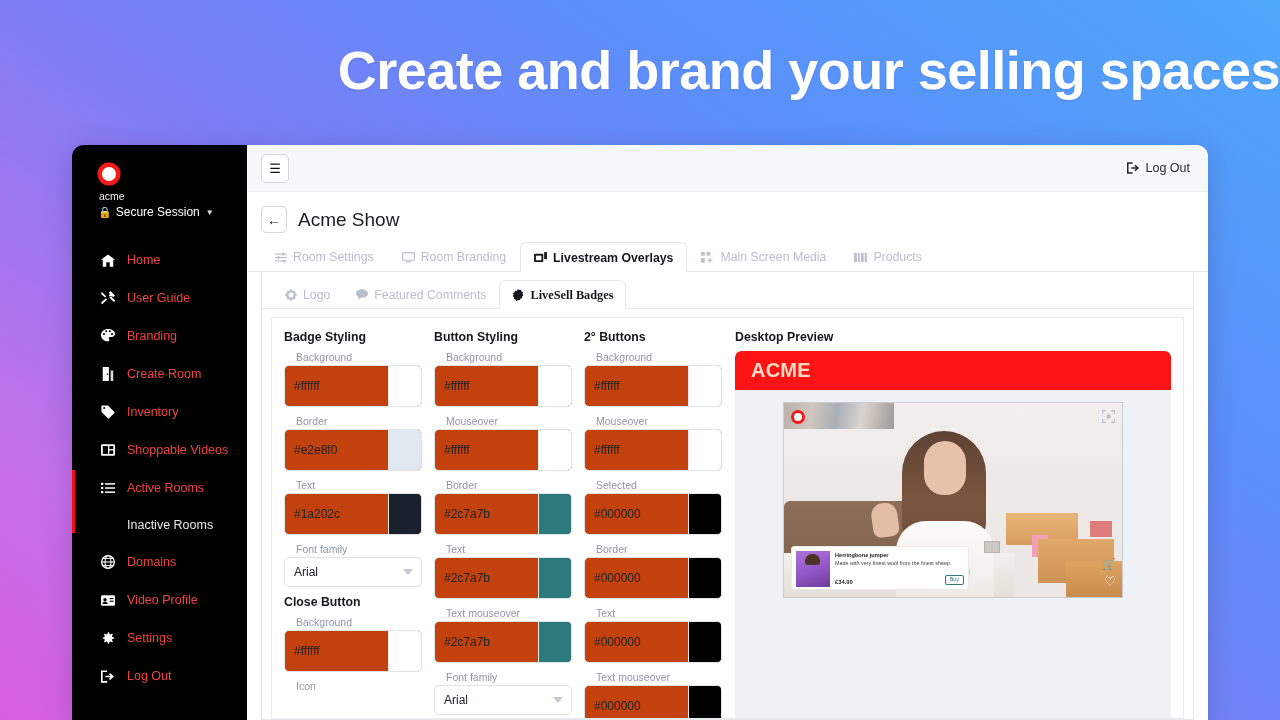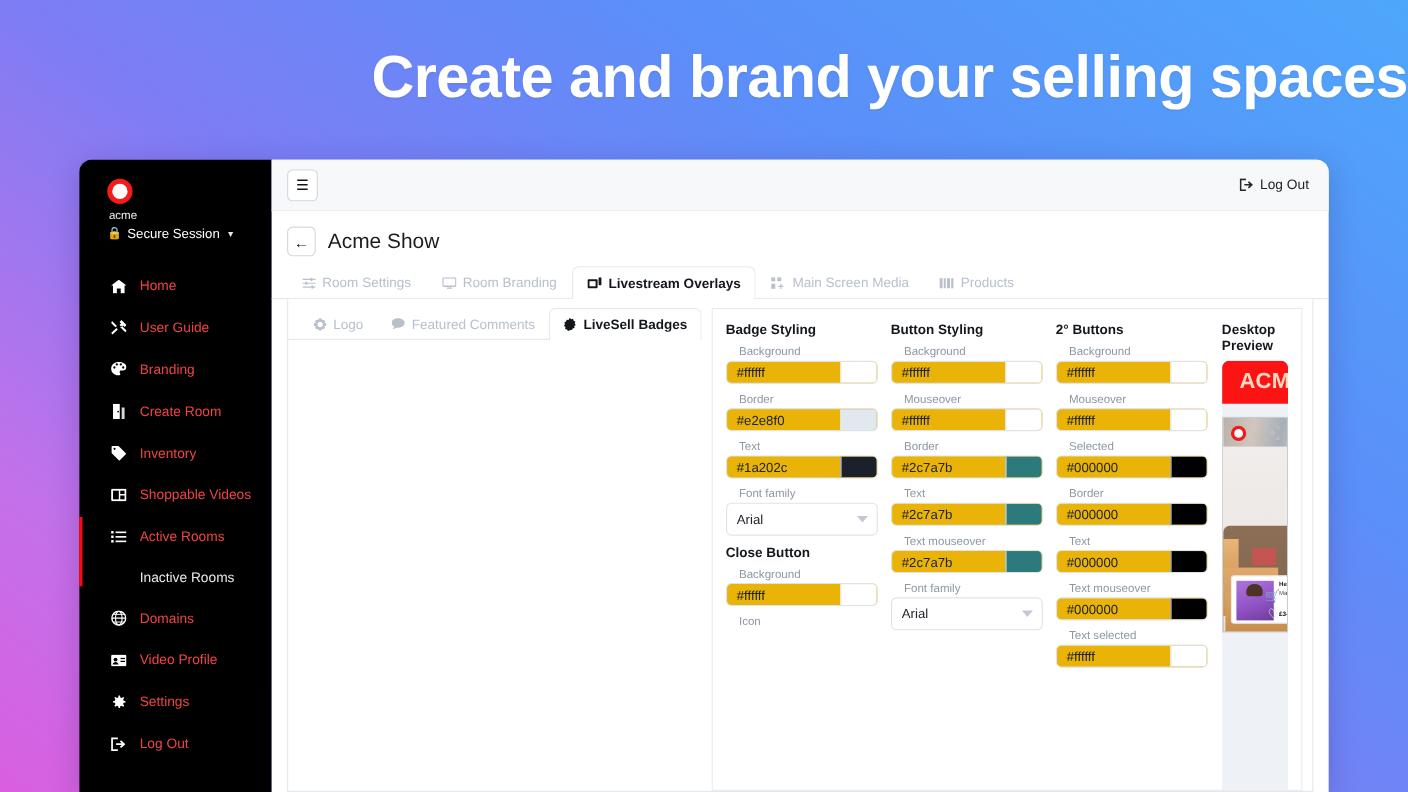--- a/index.html
+++ b/index.html
@@ -180,21 +180,21 @@
     height: 30px;
   }
   .tab .t-ico { font-size: 12px; display: inline-flex; }
 
   
   .content-card {
     margin: 0 14px 0 14px;
     border: 1px solid #e4e7eb;
     border-top: none;
     flex: 1;
-    display: flex; flex-direction: row;
+    display: flex; flex-direction: column;
     min-height: 0;
     background: #fff;
   }
   .tabs-inner {
     display: flex; align-items: flex-end;
     padding: 9px 0 0 10px;
     height: 37px;
     border-bottom: 1px solid #e4e7eb;
   }
   .tab2 {
@@ -207,20 +207,21 @@
     border-bottom: none;
     border-radius: 6px 6px 0 0;
     white-space: nowrap;
   }
   .tab2.active {
     color: #13171c; font-weight: bold;
     background: #ffffff;
     border-color: #e4e7eb;
     margin-bottom: -1px;
     height: 29px;
+    font-family: Liberation Serif, serif;
   }
 
   .panel {
     flex: 1;
     border: 1px solid #e9ecef;
     margin: 8px 9px 0 9px;
     display: flex;
     padding: 12px 0 0 0;
     min-height: 0;
     overflow: hidden;
@@ -244,26 +245,26 @@
     font-size: 12.3px; font-weight: bold; color: #14181d;
     margin: 8px 0 7px 0;
   }
   .field-label {
     font-size: 10.5px; color: #8e97a3;
     margin-bottom: 2px;
     margin-left: 12px;
   }
   .color-field {
     display: flex;
-    height: 21px;
+    height: 42px;
     border: 1px solid #dfe3e8;
     border-radius: 5px;
     overflow: hidden;
     margin-bottom: 8px;
-    background: #eab308;
+    background: #c2410c;
   }
   .color-field .cf-input {
     flex: 1;
     display: flex; align-items: center;
     padding-left: 9px;
     font-size: 12px;
     color: #20242a;
     min-width: 0;
     overflow: hidden;
   }

